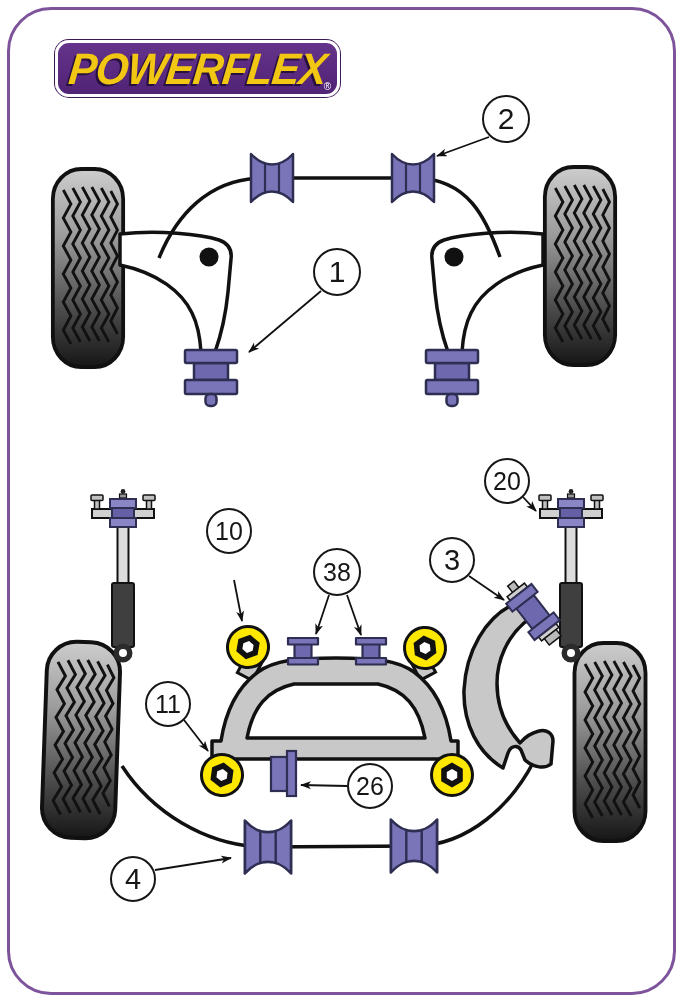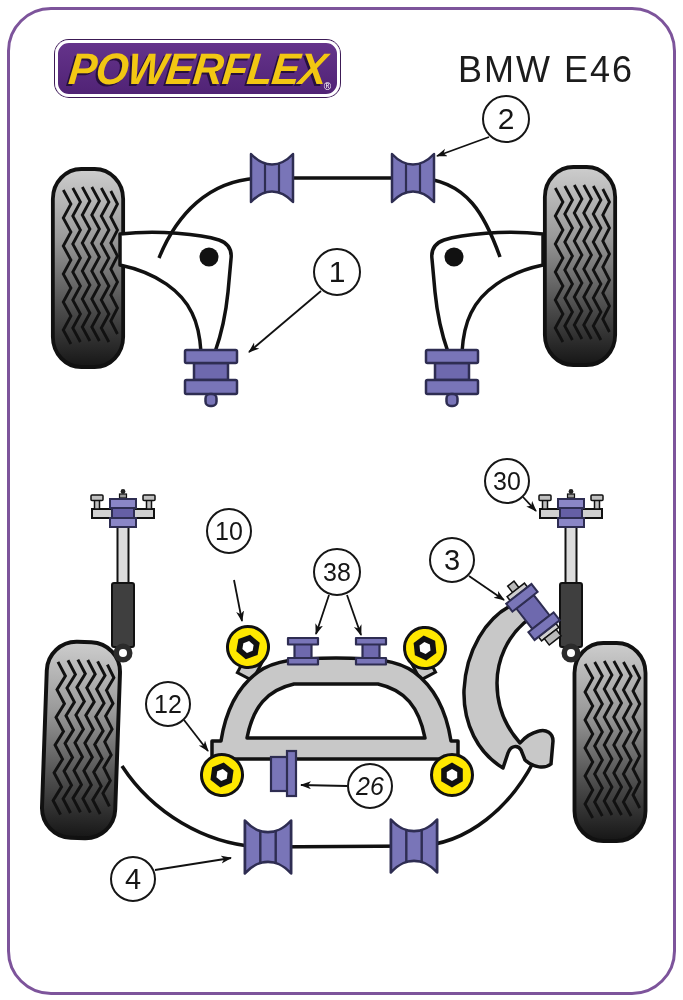--- a/index.html
+++ b/index.html
@@ -53,21 +53,20 @@
 <body>
 
 <div class="page">
 
   <div class="frame"></div>
 
   <div class="logo">
     <span class="logo-text">POWERFLEX</span>
     <span class="logo-reg">®</span>
   </div>
-  <div class="model-label">BMW E46</div>
 
   <svg class="art" width="683" height="1000" viewBox="0 0 683 1000">
     <defs>
       <linearGradient id="tireG" x1="0" y1="0" x2="0" y2="1">
         <stop offset="0" stop-color="#cdcdcd"></stop>
         <stop offset="0.35" stop-color="#9a9a9a"></stop>
         <stop offset="0.72" stop-color="#4a4a4a"></stop>
         <stop offset="1" stop-color="#161616"></stop>
       </linearGradient>
 
@@ -214,21 +213,21 @@
       <line x1="347" y1="595" x2="361" y2="635" marker-end="url(#ah)"></line>
       <line x1="469" y1="576" x2="504" y2="600" marker-end="url(#ah)"></line>
       <line x1="184" y1="720" x2="208" y2="751" marker-end="url(#ah)"></line>
       <line x1="347" y1="786" x2="301" y2="785" marker-end="url(#ah)"></line>
       <line x1="155" y1="870" x2="231" y2="858" marker-end="url(#ah)"></line>
     </g>
   </svg>
 
   <div class="callout r24" style="left:482px;top:95px;">2</div>
   <div class="callout r24" style="left:313px;top:248px;">1</div>
-  <div class="callout r23 two" style="left:484px;top:458px;">30</div>
+  <div class="callout r23 two" style="left:484px;top:458px;">20</div>
   <div class="callout r23 two" style="left:206px;top:508px;">10</div>
   <div class="callout r24 two" style="left:313px;top:548px;">38</div>
   <div class="callout r23" style="left:429px;top:537px;">3</div>
-  <div class="callout r23 two" style="left:145px;top:681px;">12</div>
-  <div class="callout r23 two" style="left:347px;top:763px;font-style:italic;">26</div>
+  <div class="callout r23 two" style="left:145px;top:681px;">11</div>
+  <div class="callout r23 two" style="left:347px;top:763px;">26</div>
   <div class="callout r23" style="left:110px;top:856px;">4</div>
 
 </div>
 
 </body></html>

